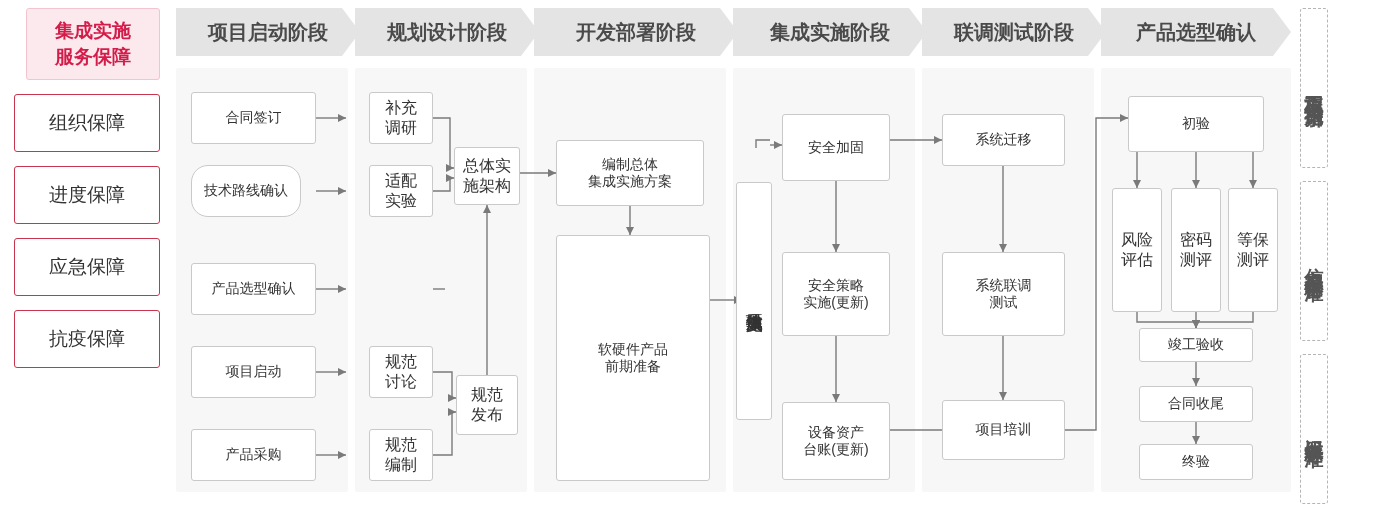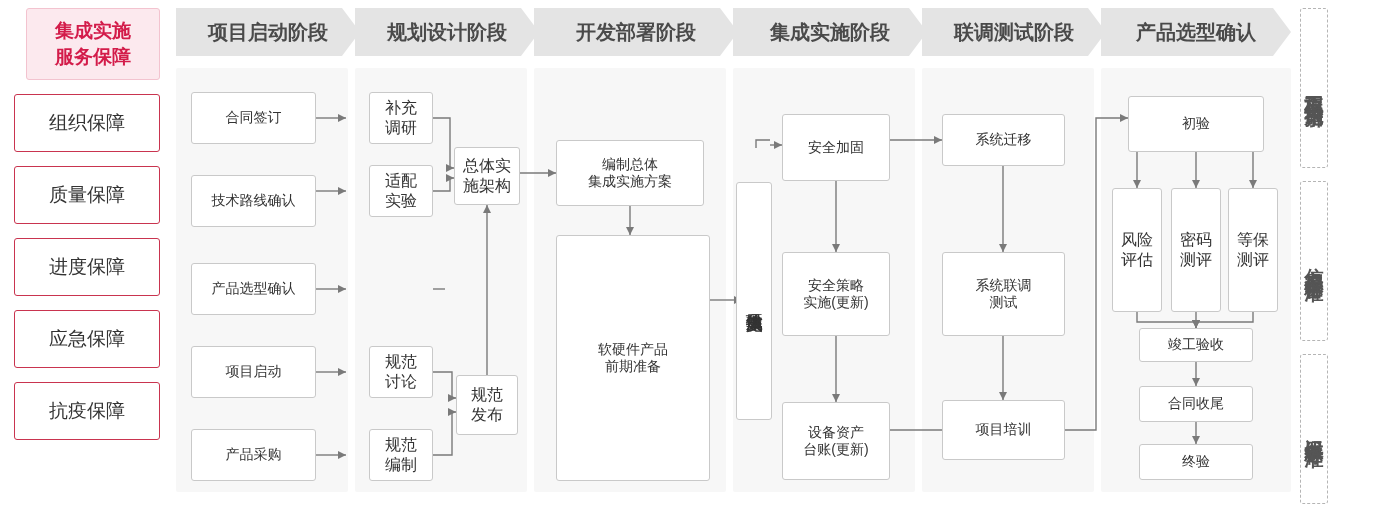--- a/index.html
+++ b/index.html
@@ -69,21 +69,20 @@
 <div class="canvas">
 
   <div class="left-col">
     <div class="left-title">
       <div>
         <div>集成实施</div>
         <div>服务保障</div>
       </div>
     </div>
     <div class="left-item">组织保障</div>
-    <div class="left-item">质量保障</div>
     <div class="left-item">进度保障</div>
     <div class="left-item">应急保障</div>
     <div class="left-item">抗疫保障</div>
   </div>
 
   <div class="panel" style="left:176px;width:172px;height:424px;"></div>
   <div class="panel" style="left:355px;width:172px;height:424px;"></div>
   <div class="panel" style="left:534px;width:192px;height:424px;"></div>
   <div class="panel" style="left:733px;width:182px;height:424px;"></div>
   <div class="panel" style="left:922px;width:172px;height:424px;"></div>
@@ -145,21 +144,21 @@
 
     <path class="ln" d="M1137,312 L1137,322 L1196,322 L1196,328" marker-end="url(#ar)"></path>
     <path class="ln" d="M1196,312 L1196,328" marker-end="url(#ar)"></path>
     <path class="ln" d="M1253,312 L1253,322 L1196,322 L1196,328" marker-end="url(#ar)"></path>
 
     <path class="ln" d="M1196,362 L1196,386" marker-end="url(#ar)"></path>
     <path class="ln" d="M1196,422 L1196,444" marker-end="url(#ar)"></path>
   </svg>
 
   <div class="box" style="left:191px;top:92px;width:125px;height:52px;">合同签订</div>
-  <div class="box" style="left:191px;top:175px;width:125px;height:52px;">技术路线确认</div>
+  <div class="box" style="left:191px;top:165px;width:110px;height:52px;border-radius:17px;">技术路线确认</div>
   <div class="box" style="left:191px;top:263px;width:125px;height:52px;">产品选型确认</div>
   <div class="box" style="left:191px;top:346px;width:125px;height:52px;">项目启动</div>
   <div class="box" style="left:191px;top:429px;width:125px;height:52px;">产品采购</div>
 
   <div class="box sm" style="left:369px;top:92px;width:64px;height:52px;">
       <span style="white-space:pre-line">补充
 调研</span>
     </div>
   <div class="box sm" style="left:369px;top:165px;width:64px;height:52px;">
       <span style="white-space:pre-line">适配

